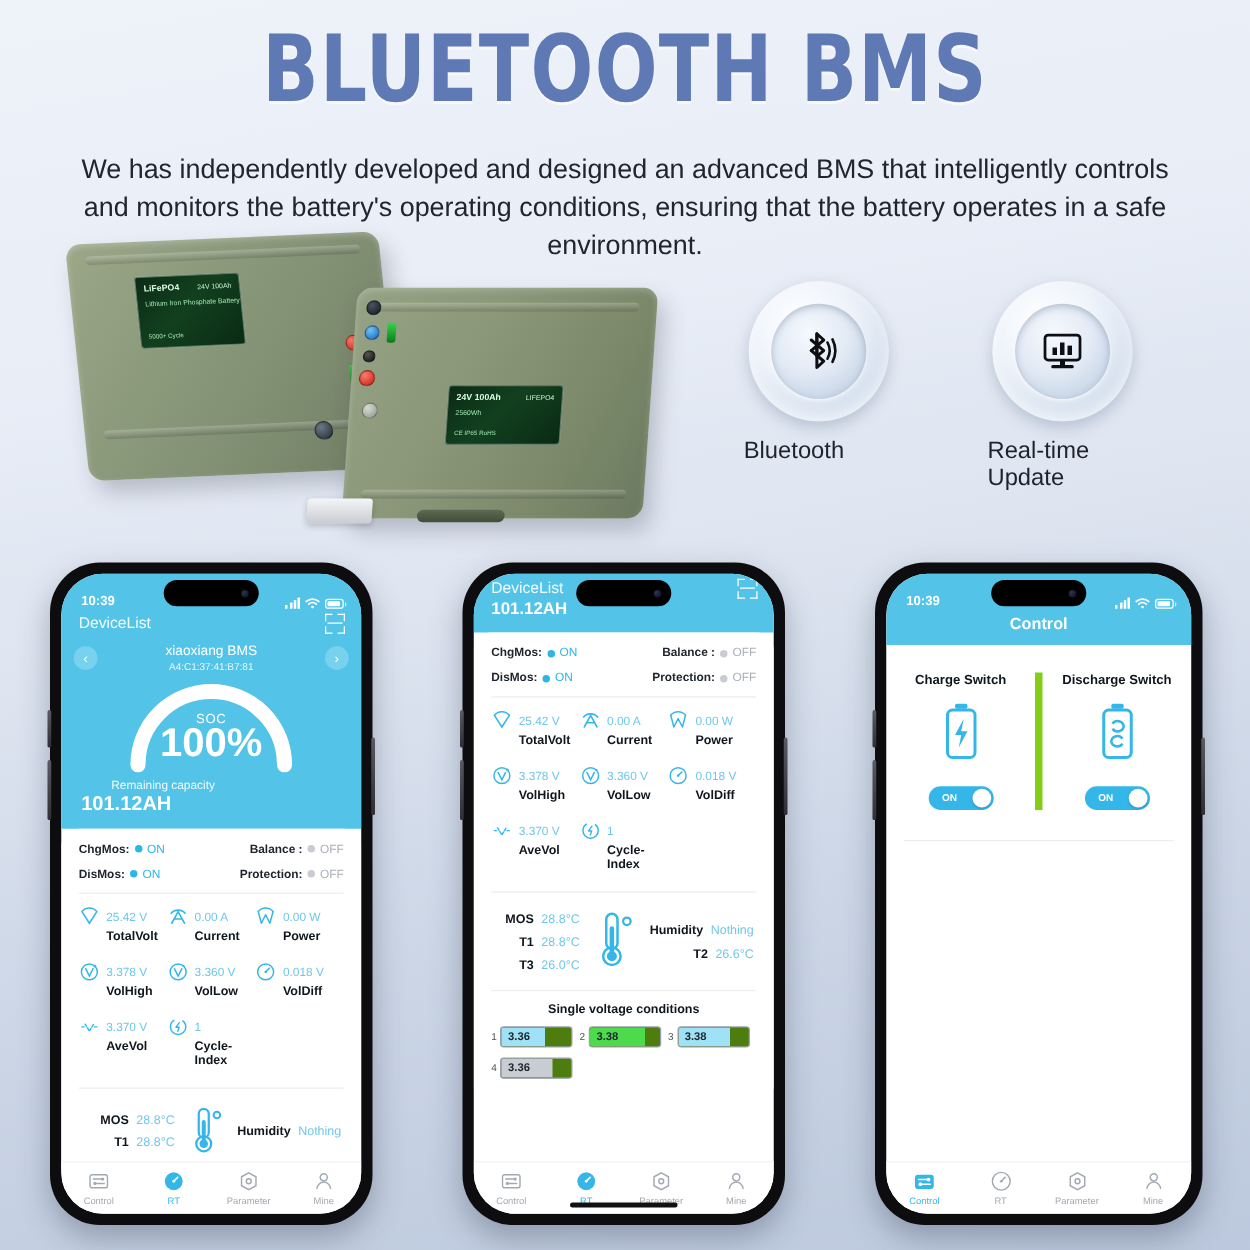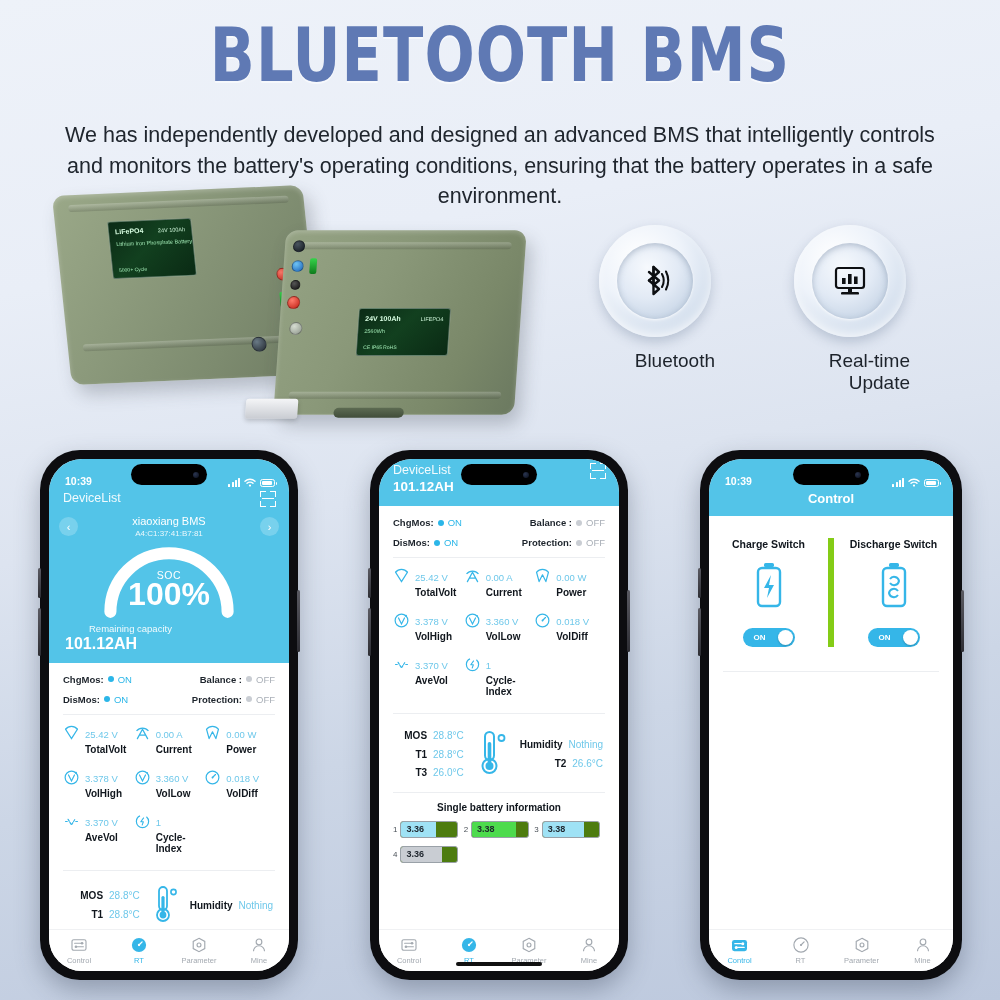--- a/index.html
+++ b/index.html
@@ -49,21 +49,21 @@
   .panel .l2 { position:absolute; left:6px; top:19px; font-size:5.5px; color:#9fe6b2; }
   .panel .l3 { position:absolute; right:6px; top:7px; font-size:5.5px; color:#cdf5d8; text-align:right;}
   .panel .l4 { position:absolute; left:6px; bottom:5px; font-size:5px; color:#9fe6b2; }
   .term { position:absolute; border-radius:50%; border:1px solid rgba(0,0,0,.3); }
   .sw { position:absolute; border-radius:2px; }
   .handle { position:absolute; height:10px; border-radius:5px;
             background:linear-gradient(180deg,#5d6b52,#414d39); }
 
   
   .features { position:absolute; left:585px; top:225px; width:390px; height:175px; }
-  .feat { position:absolute; width:120px; text-align:right; }
+  .feat { position:absolute; width:120px; text-align:left; }
   .circ {
     width:112px; height:112px; border-radius:50%; margin:0 auto;
     background: radial-gradient(circle at 36% 30%, #ffffff 0%, #eef3fa 40%, #d5e0ee 72%, #c3d0e3 100%);
     box-shadow: 0 5px 12px rgba(90,110,140,.30), inset 0 -4px 10px rgba(255,255,255,.7);
     display:flex; align-items:center; justify-content:center;
   }
   .circ-in {
     width:76px; height:76px; border-radius:50%;
     background: radial-gradient(circle at 40% 32%, #f6f9fd 0%, #e2eaf5 45%, #b9cade 100%);
     box-shadow: inset 0 2px 6px rgba(80,100,130,.35), 0 1px 3px rgba(255,255,255,.8);
@@ -609,21 +609,21 @@
               <circle cx="24.5" cy="9" r="3" fill="none" stroke="#35b6e8" stroke-width="1.8"></circle>
             </svg>
         </div>
         <div class="tcol r">
           <div><span class="tk">Humidity</span><span class="tv">Nothing</span></div>
           <div><span class="tk">T2</span><span class="tv">26.6°C</span></div>
         </div>
       </div>
 
       <div class="hr"></div>
-      <div class="svtitle">Single battery information</div>
+      <div class="svtitle">Single voltage conditions</div>
       <div class="cells">
         <div class="cellv">
           <span class="n">1</span>
           <span class="cbat">
               <span class="cfill" style="width:62%; background:#9fe2f5;"></span>
               <span class="cnum">3.36</span>
             </span>
         </div>
         <div class="cellv">
           <span class="n">2</span>

